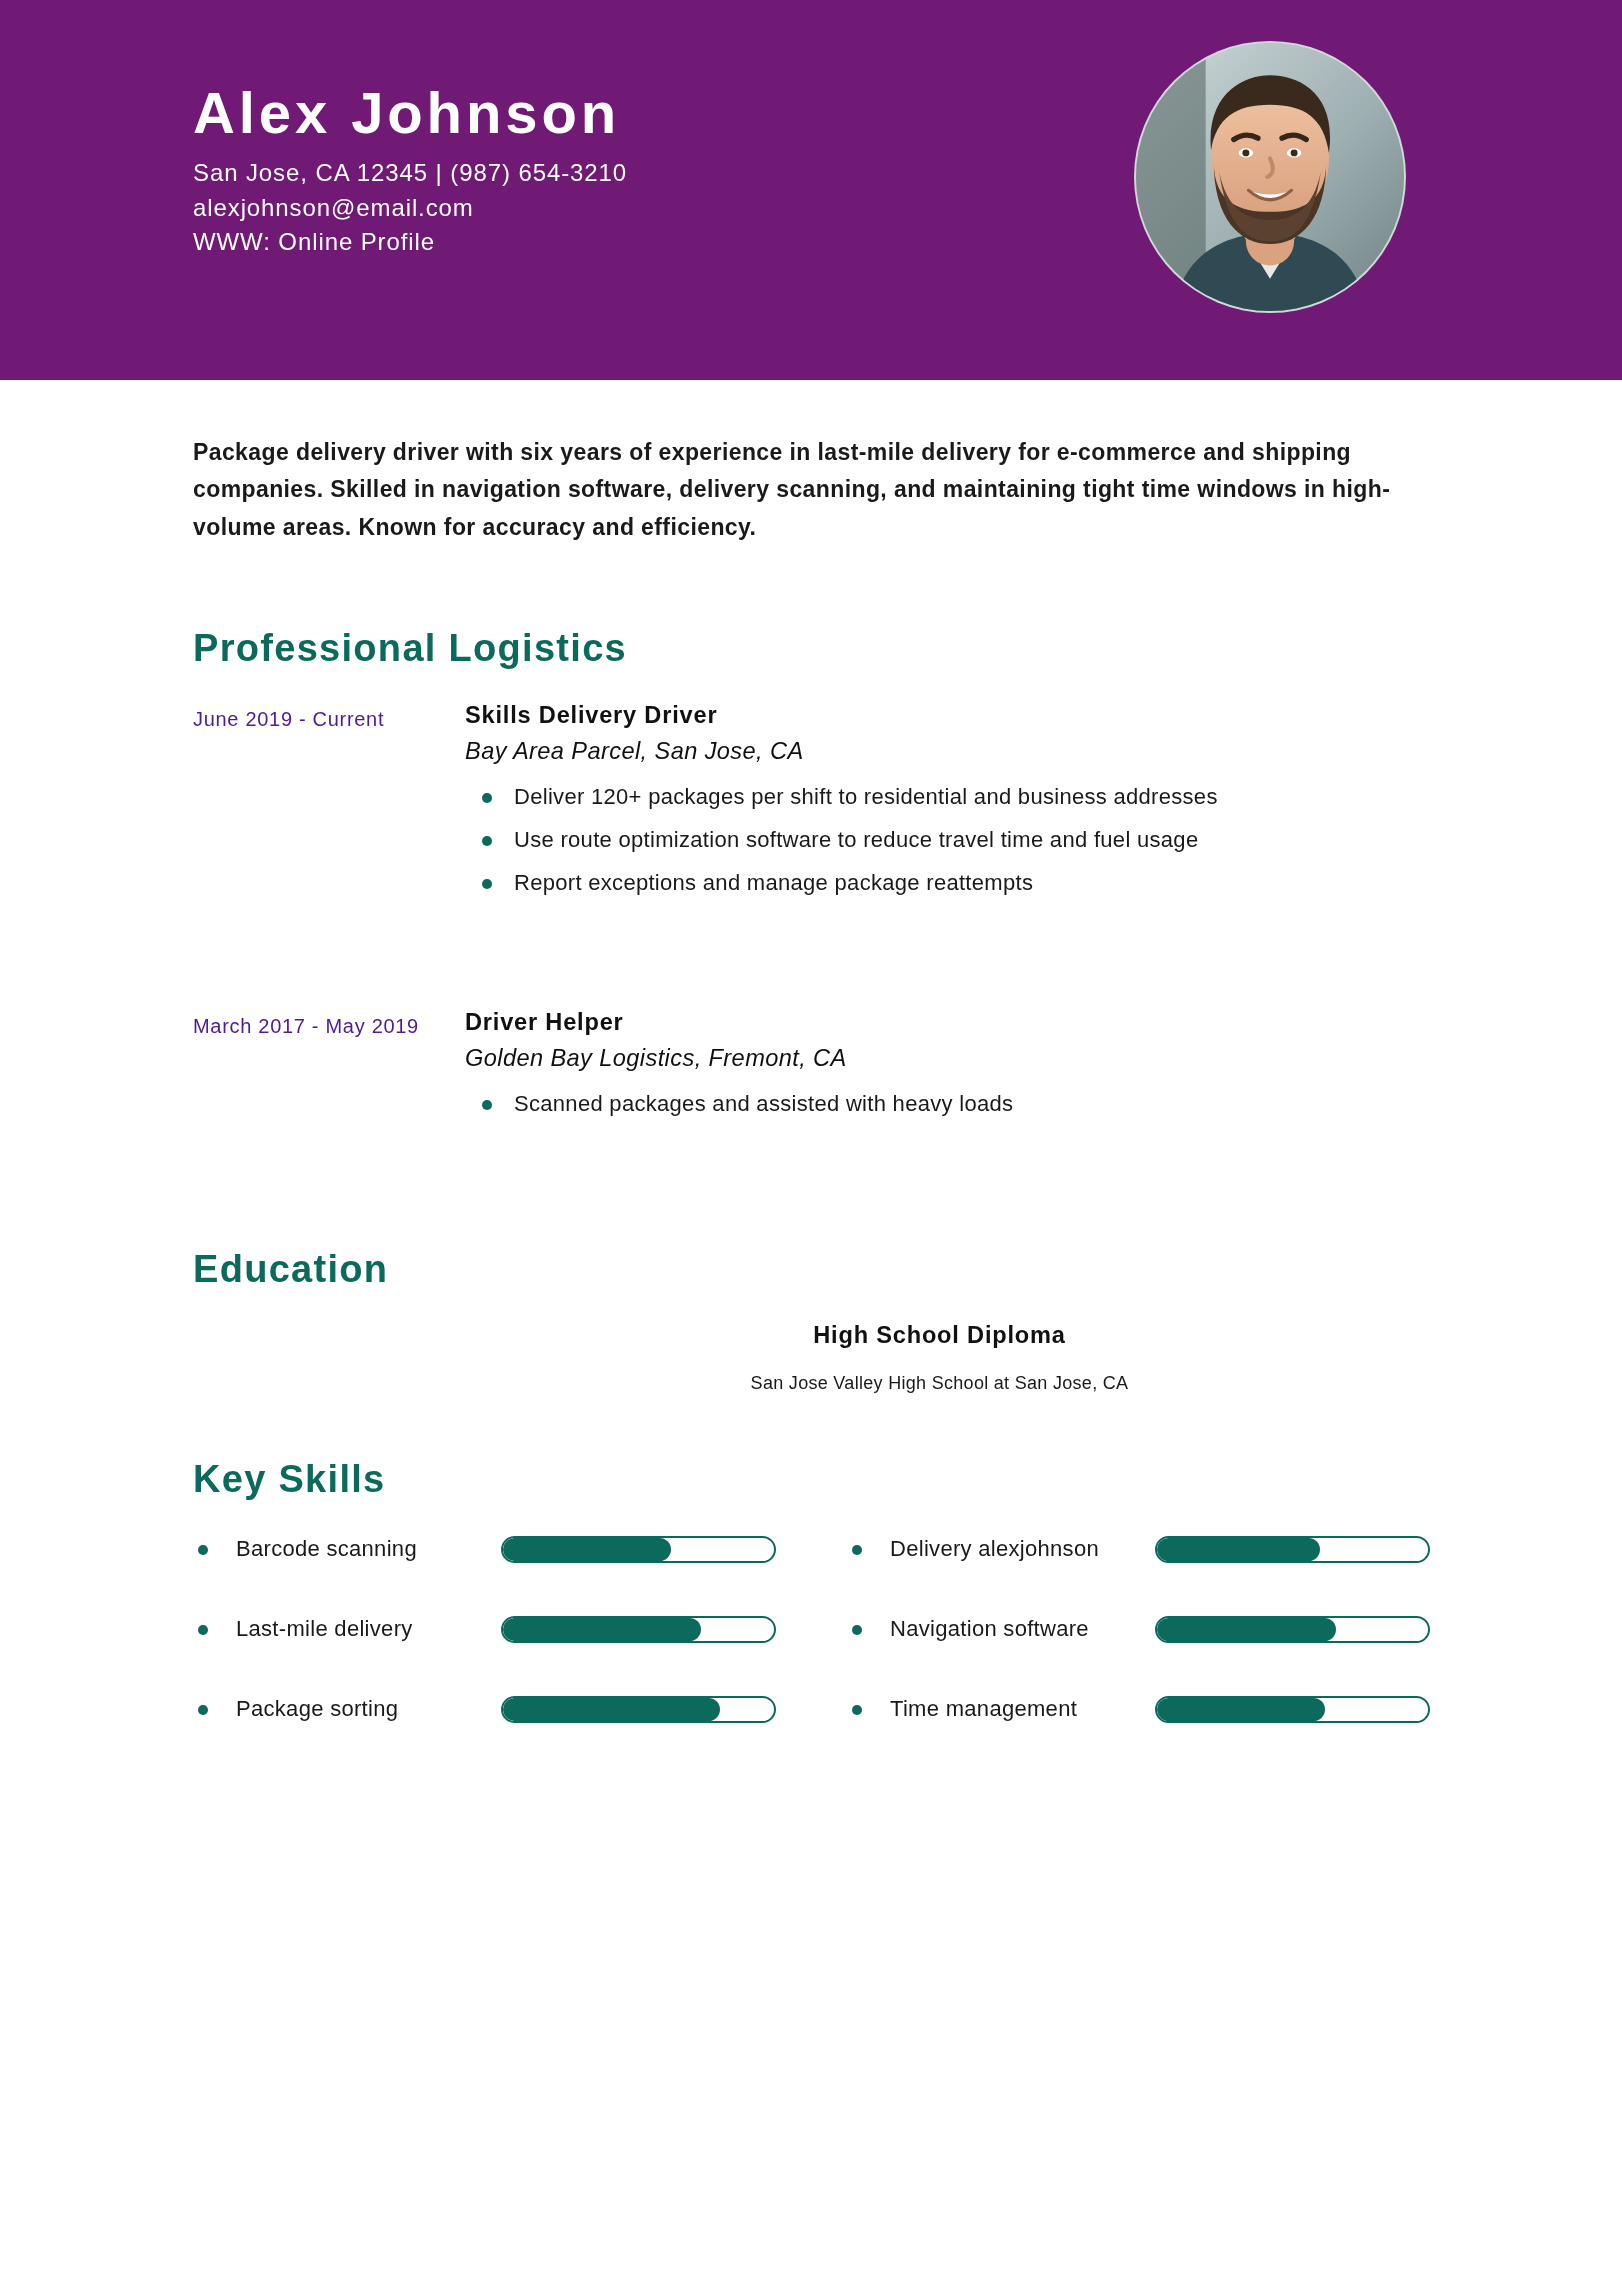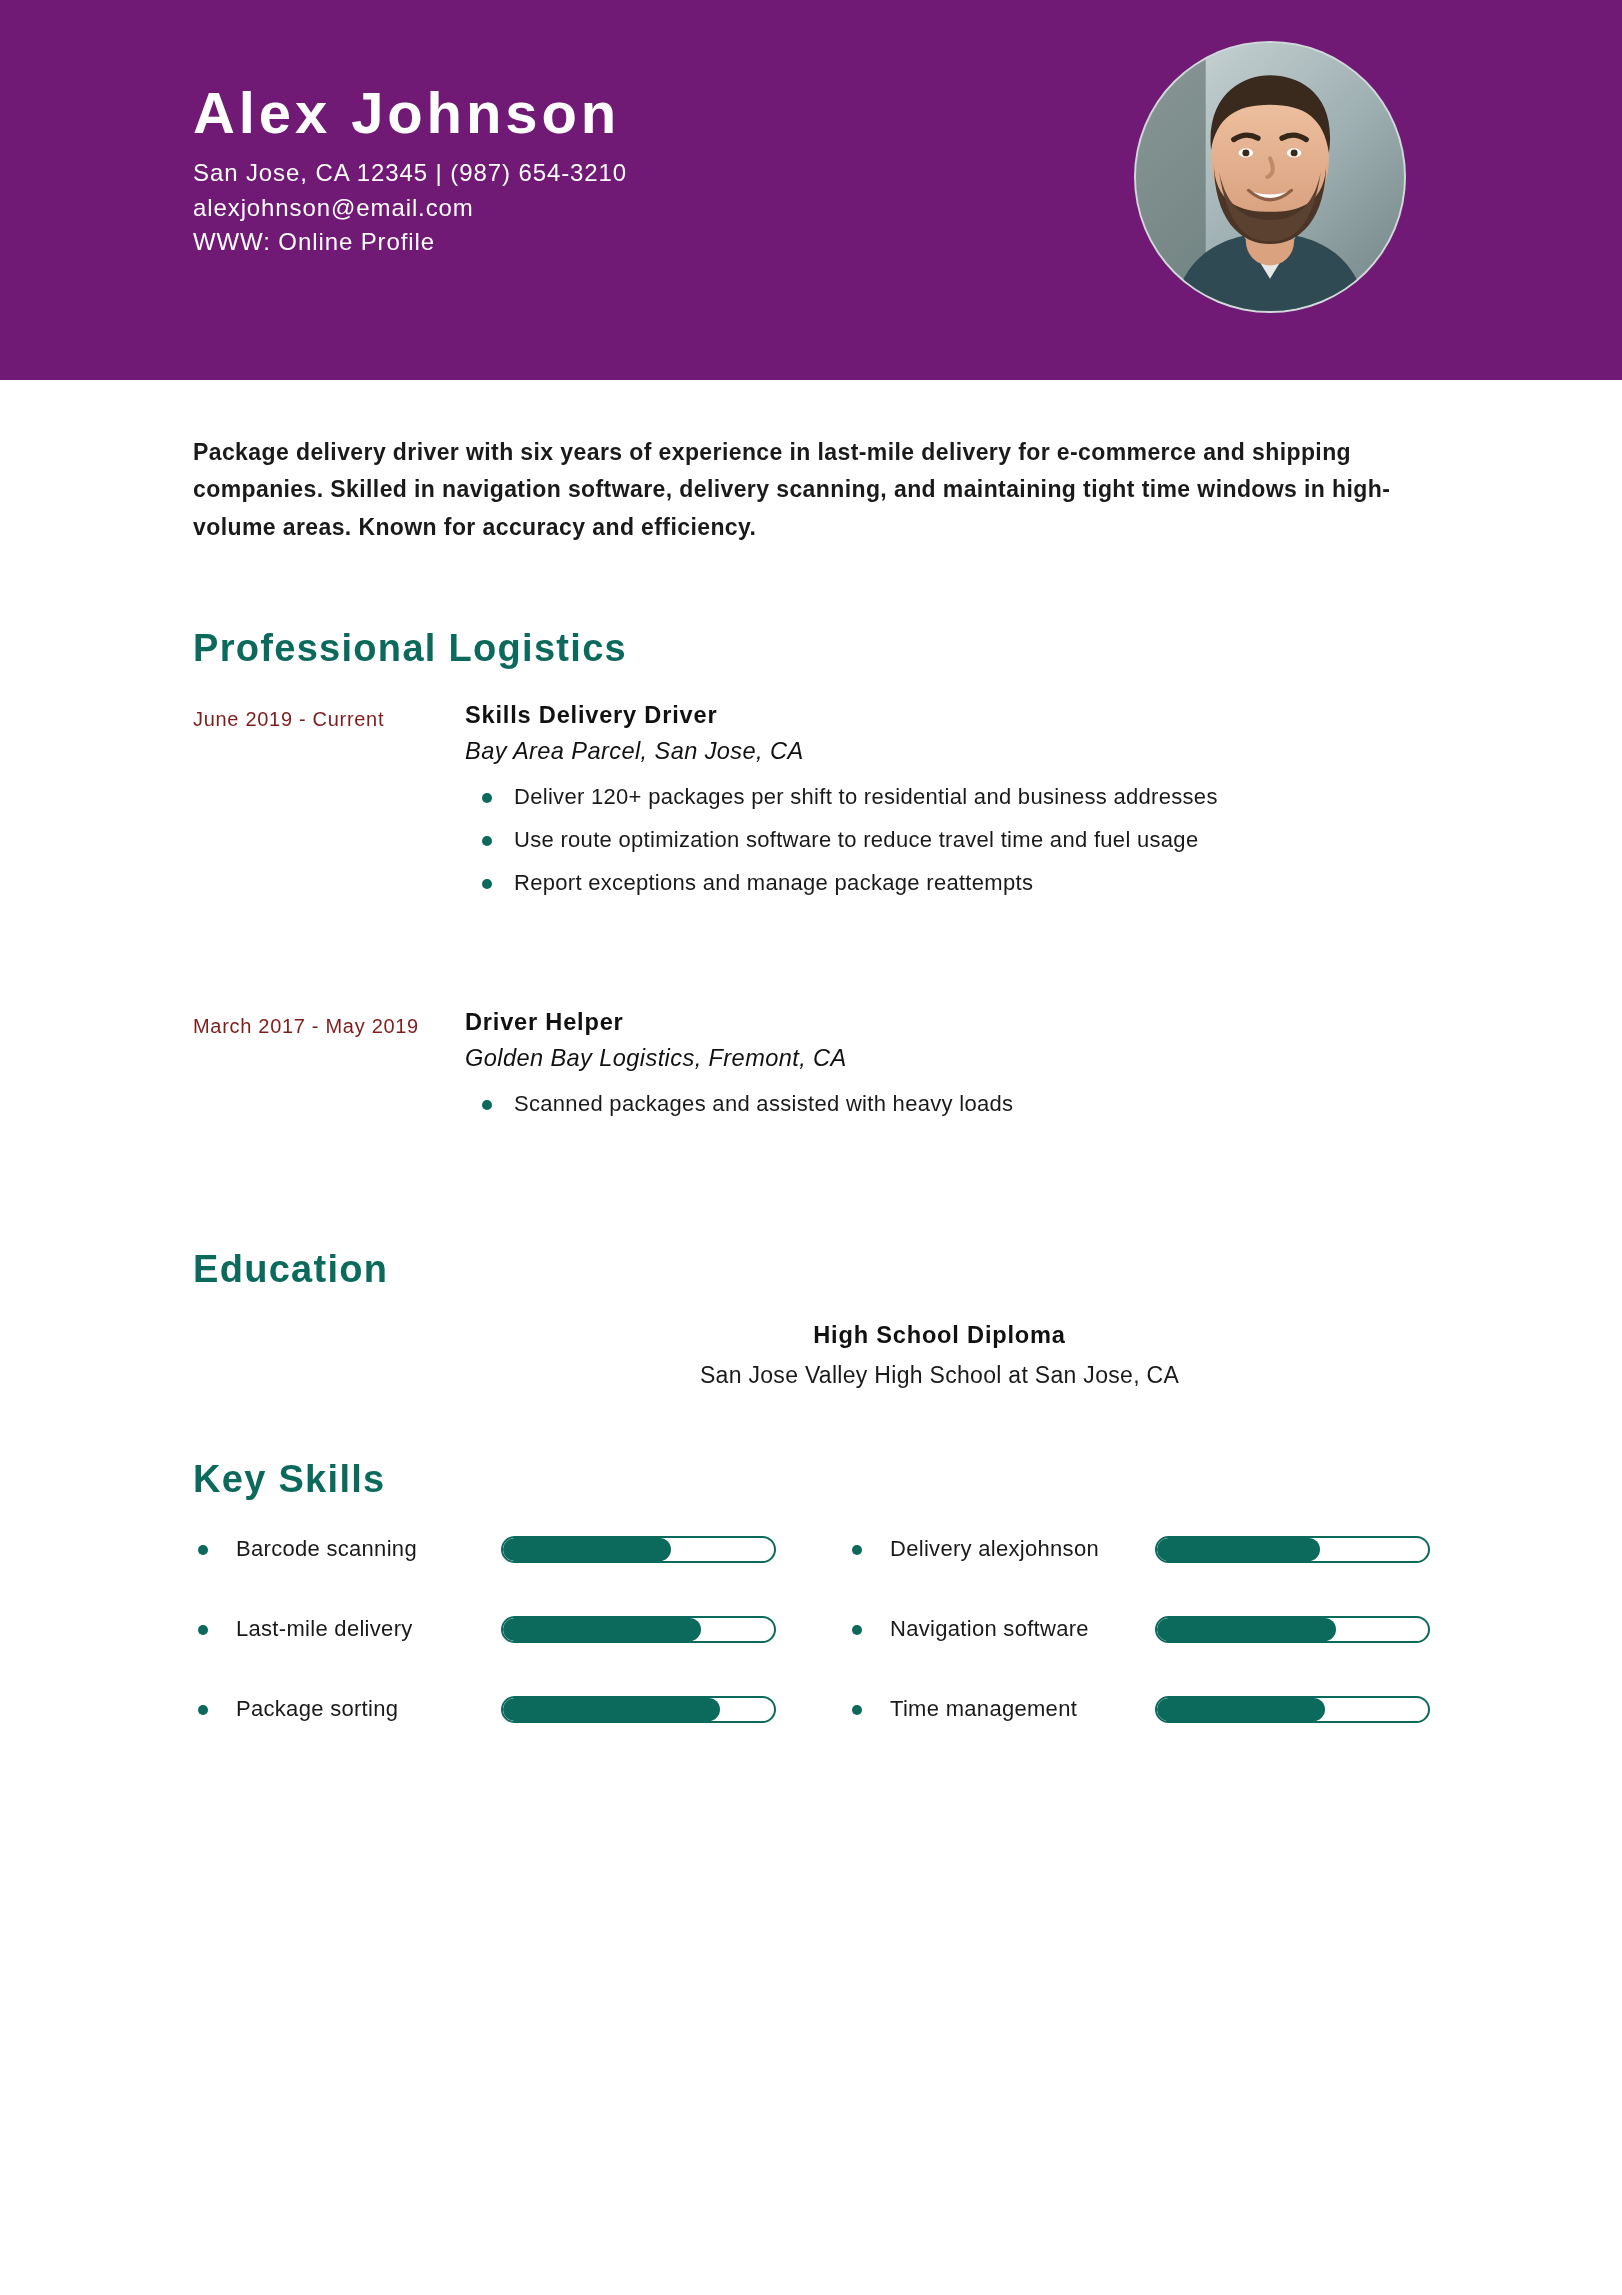--- a/index.html
+++ b/index.html
@@ -98,21 +98,21 @@
     position: absolute;
     left: 193px;
     width: 1243px;
   }
   .job-dates {
     position: absolute;
     left: 0;
     top: 3.9px;
     width: 232px;
     font-size: 20px;
-    color: #7f1d1d;
+    color: #4c1d95;
     letter-spacing: 0.7px;
     line-height: 1.45;
   }
   .job-body {
     position: absolute;
     left: 272px;
     width: 982px;
   }
   .job-title {
     font-size: 23.6px;
@@ -161,24 +161,24 @@
     width: 949px;
     text-align: center;
   }
   .edu-degree {
     font-size: 23.6px;
     font-weight: bold;
     letter-spacing: 0.8px;
     color: #111111;
   }
   .edu-school {
-    font-size: 23px;
+    font-size: 18px;
     color: #1a1a1a;
     letter-spacing: 0.3px;
-    margin-top: 13px;
+    margin-top: 24px;
   }
 
   
   .skills-grid {
     position: absolute;
     left: 193px;
     width: 1243px;
   }
   .skill {
     position: absolute;

